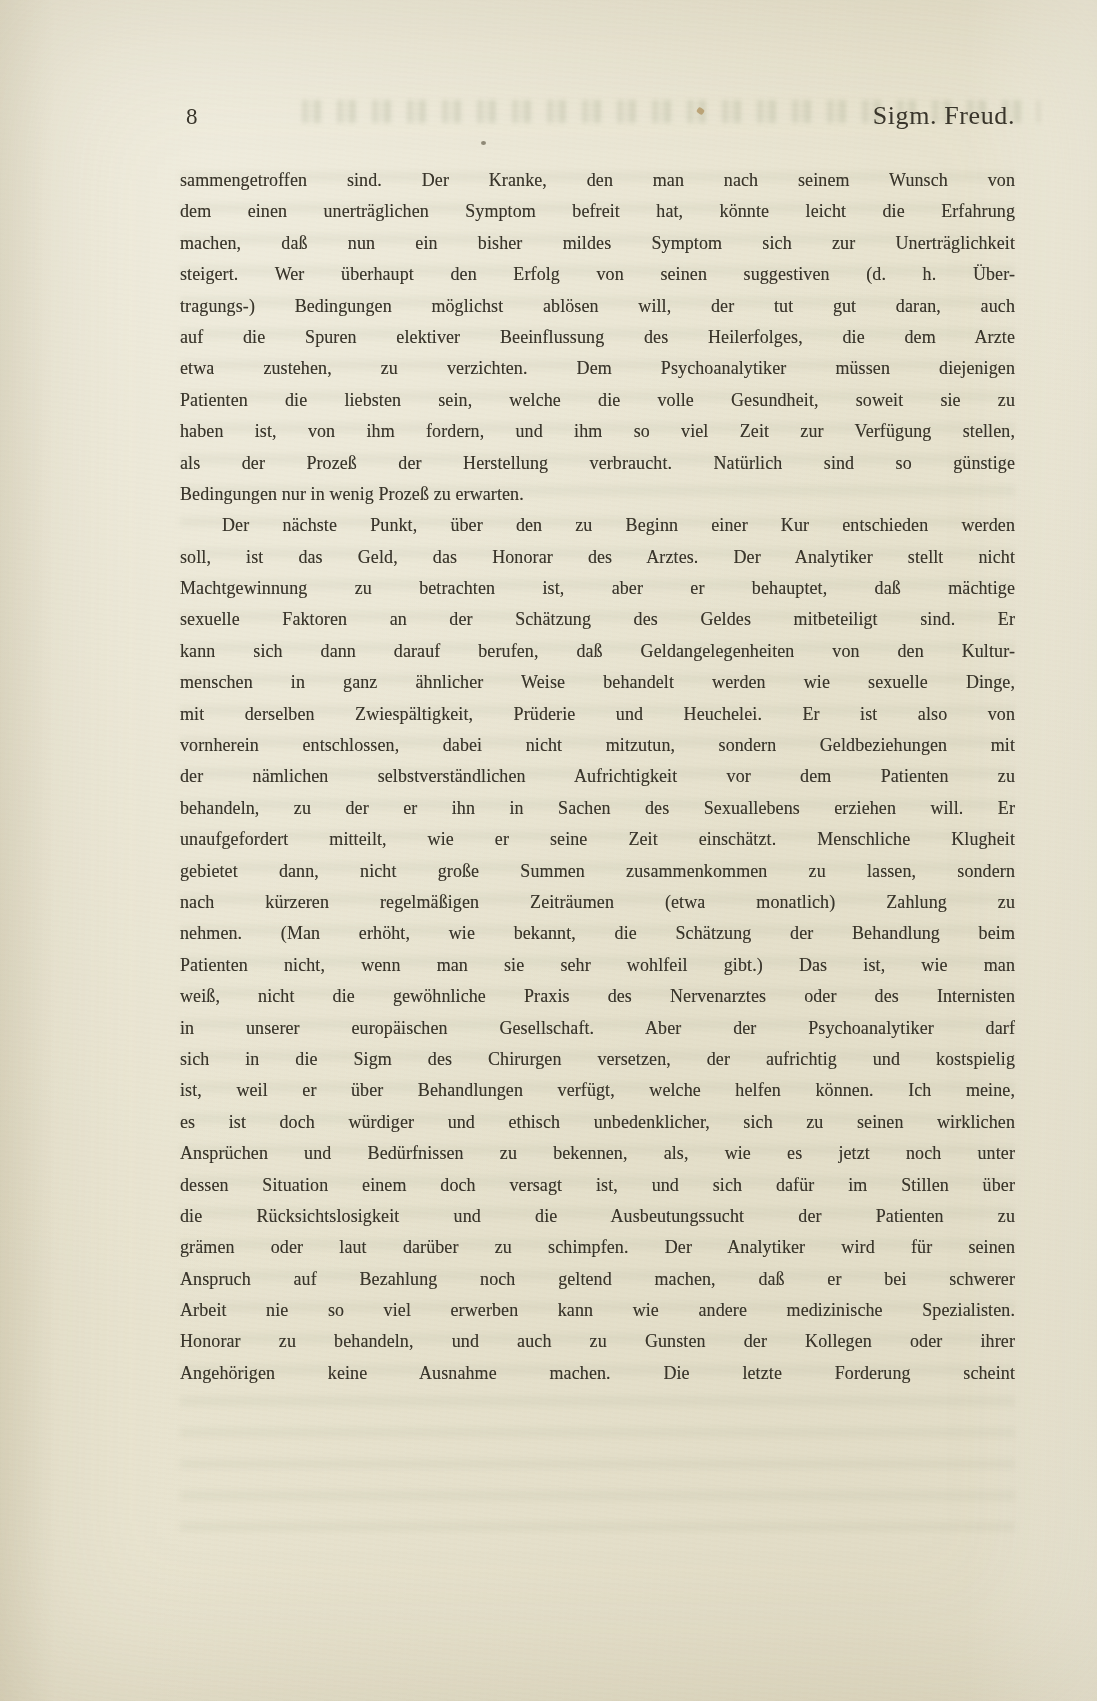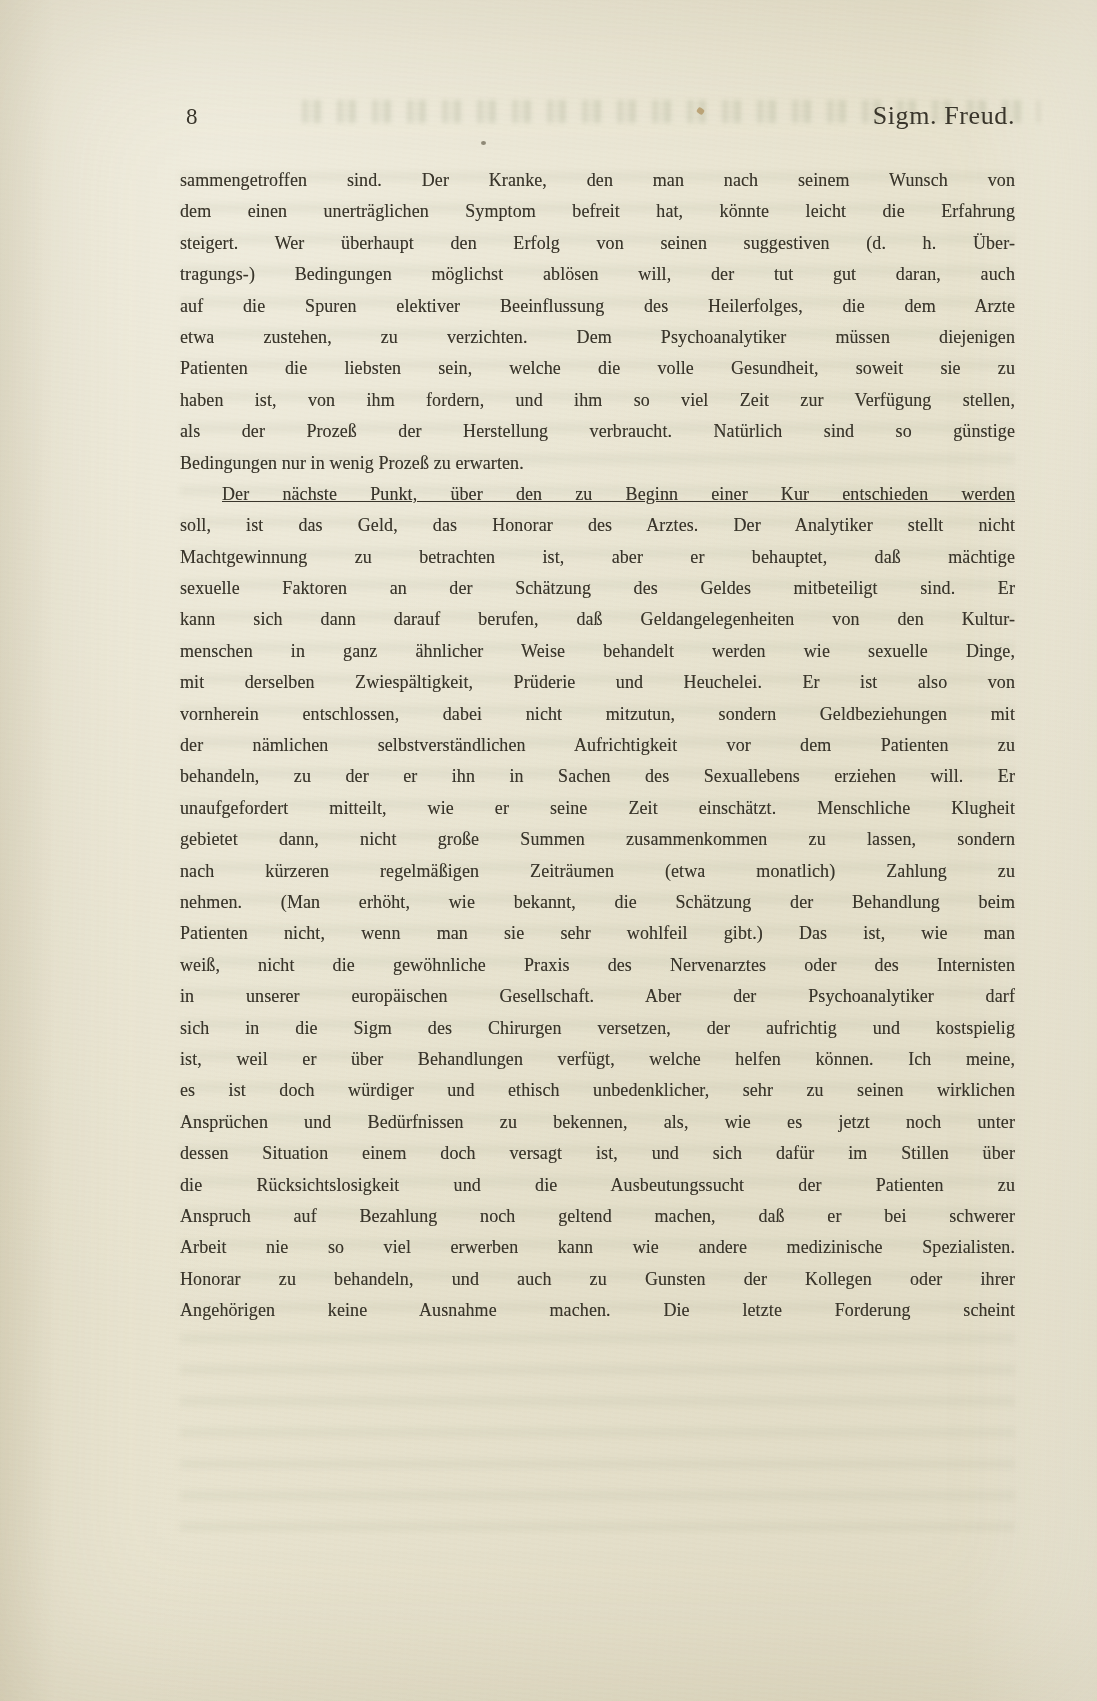--- a/index.html
+++ b/index.html
@@ -87,21 +87,21 @@
     font-size: 18px;
     line-height: 31.4px;
     height: 31.4px;
     overflow: hidden;
     text-align: justify;
     text-align-last: justify;
     white-space: normal;
     letter-spacing: 0.1px;
   }
   .line.nojust { text-align-last: left; }
-  .line.indent { text-indent: 42px; text-decoration: underline; }
+  .line.indent { text-indent: 42px; }
 
   .speck { position: absolute; z-index: 3; }
   .speck-1 {
     left: 481px; top: 141px;
     width: 5px; height: 4px;
     background: rgba(92,86,66,0.65);
     border-radius: 50%;
   }
   .speck-2 {
     left: 697px; top: 108px;
@@ -120,20 +120,21 @@
   <div class="ghost-body"></div>
 
   <div class="header">
     <span class="pagenum">8</span>
     <span class="running">Sigm. Freud.</span>
   </div>
 
   <div class="textblock" id="textblock">
       <div class="line">sammengetroffen sind. Der Kranke, den man nach seinem Wunsch von</div>
       <div class="line">dem einen unerträglichen Symptom befreit hat, könnte leicht die Erfahrung</div>
+      <div class="line">machen, daß nun ein bisher mildes Symptom sich zur Unerträglichkeit</div>
       <div class="line">steigert. Wer überhaupt den Erfolg von seinen suggestiven (d. h. Über-</div>
       <div class="line">tragungs-) Bedingungen möglichst ablösen will, der tut gut daran, auch</div>
       <div class="line">auf die Spuren elektiver Beeinflussung des Heilerfolges, die dem Arzte</div>
       <div class="line">etwa zustehen, zu verzichten. Dem Psychoanalytiker müssen diejenigen</div>
       <div class="line">Patienten die liebsten sein, welche die volle Gesundheit, soweit sie zu</div>
       <div class="line">haben ist, von ihm fordern, und ihm so viel Zeit zur Verfügung stellen,</div>
       <div class="line">als der Prozeß der Herstellung verbraucht. Natürlich sind so günstige</div>
       <div class="line nojust">Bedingungen nur in wenig Prozeß zu erwarten.</div>
       <div class="line indent">Der nächste Punkt, über den zu Beginn einer Kur entschieden werden</div>
       <div class="line">soll, ist das Geld, das Honorar des Arztes. Der Analytiker stellt nicht</div>
@@ -147,24 +148,25 @@
       <div class="line">behandeln, zu der er ihn in Sachen des Sexuallebens erziehen will. Er</div>
       <div class="line">unaufgefordert mitteilt, wie er seine Zeit einschätzt. Menschliche Klugheit</div>
       <div class="line">gebietet dann, nicht große Summen zusammenkommen zu lassen, sondern</div>
       <div class="line">nach kürzeren regelmäßigen Zeiträumen (etwa monatlich) Zahlung zu</div>
       <div class="line">nehmen. (Man erhöht, wie bekannt, die Schätzung der Behandlung beim</div>
       <div class="line">Patienten nicht, wenn man sie sehr wohlfeil gibt.) Das ist, wie man</div>
       <div class="line">weiß, nicht die gewöhnliche Praxis des Nervenarztes oder des Internisten</div>
       <div class="line">in unserer europäischen Gesellschaft. Aber der Psychoanalytiker darf</div>
       <div class="line">sich in die Sigm des Chirurgen versetzen, der aufrichtig und kostspielig</div>
       <div class="line">ist, weil er über Behandlungen verfügt, welche helfen können. Ich meine,</div>
-      <div class="line">es ist doch würdiger und ethisch unbedenklicher, sehr zu seinen wirklichen</div>
+      <div class="line">es ist doch würdiger und ethisch unbedenklicher, sich zu seinen wirklichen</div>
       <div class="line">Ansprüchen und Bedürfnissen zu bekennen, als, wie es jetzt noch unter</div>
       <div class="line">dessen Situation einem doch versagt ist, und sich dafür im Stillen über</div>
       <div class="line">die Rücksichtslosigkeit und die Ausbeutungssucht der Patienten zu</div>
+      <div class="line">grämen oder laut darüber zu schimpfen. Der Analytiker wird für seinen</div>
       <div class="line">Anspruch auf Bezahlung noch geltend machen, daß er bei schwerer</div>
       <div class="line">Arbeit nie so viel erwerben kann wie andere medizinische Spezialisten.</div>
       <div class="line">Honorar zu behandeln, und auch zu Gunsten der Kollegen oder ihrer</div>
       <div class="line">Angehörigen keine Ausnahme machen. Die letzte Forderung scheint</div>
     </div>
 
   <div class="speck speck-1"></div>
   <div class="speck speck-2"></div>
 
 </div>

